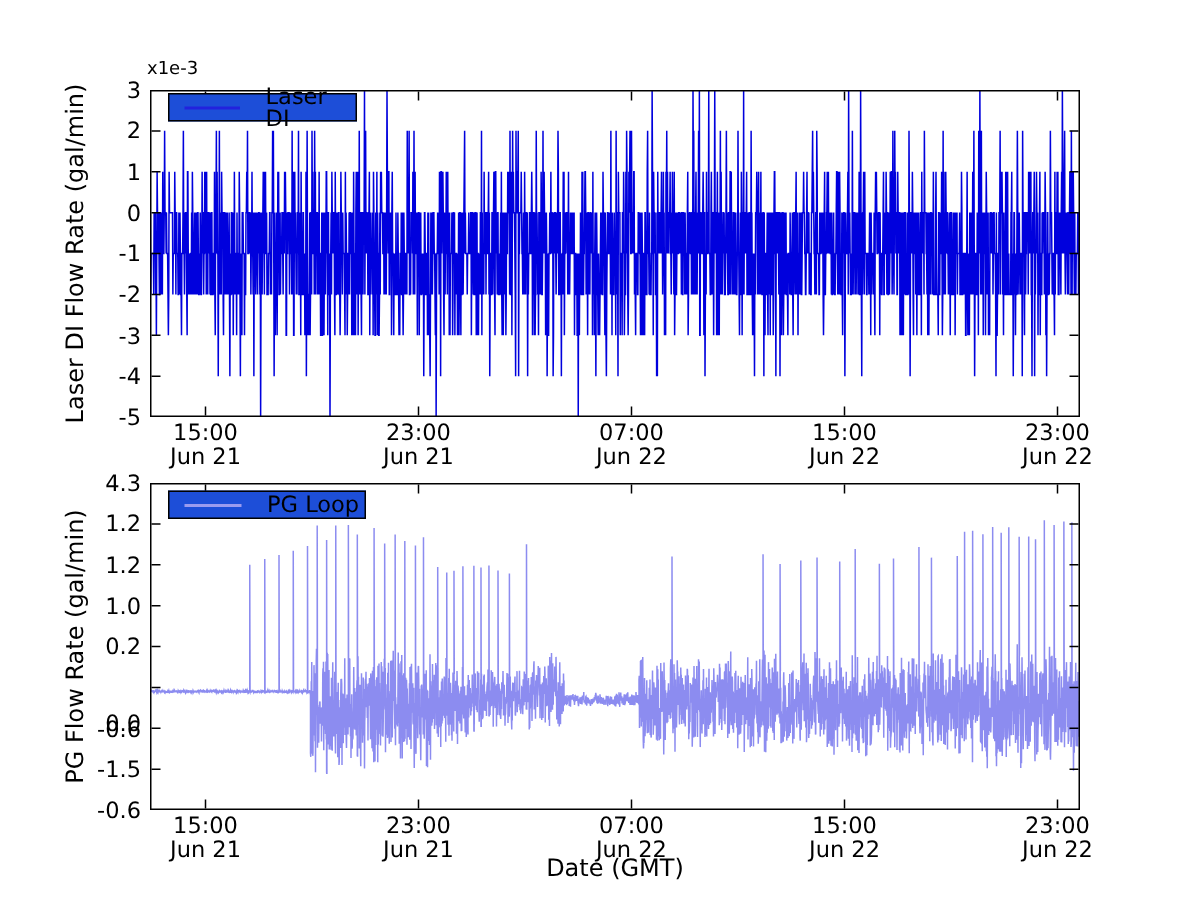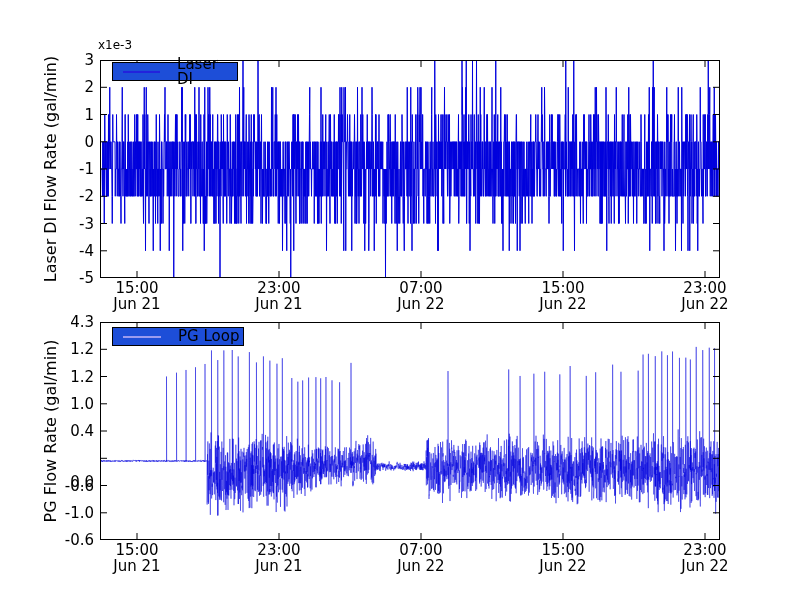--- a/index.html
+++ b/index.html
@@ -77,31 +77,32 @@
       <div class="xtick" style="left: 370.974px; top: 281px;">07:00</div>
       <div class="xtick" style="left: 370.974px; top: 296.5px;">Jun 22</div>
       <div class="xtick" style="left: 513.016px; top: 281px;">15:00</div>
       <div class="xtick" style="left: 513.016px; top: 296.5px;">Jun 22</div>
       <div class="xtick" style="left: 654.996px; top: 281px;">23:00</div>
       <div class="xtick" style="left: 654.996px; top: 296.5px;">Jun 22</div>
       <div class="ytick" style="left: 28px; top: 313px;">4.3</div>
       <div class="ytick" style="left: 28px; top: 340.25px;">1.2</div>
       <div class="ytick" style="left: 28px; top: 367.5px;">1.2</div>
       <div class="ytick" style="left: 28px; top: 394.75px;">1.0</div>
-      <div class="ytick" style="left: 28px; top: 422px;">0.4</div>
+      <div class="ytick" style="left: 28px; top: 422px;">0.2</div>
       <div class="ytick" style="left: 28px; top: 449.25px; margin-top: 24px;">0.0</div>
       <div class="ytick" style="left: 28px; top: 476.5px;">-0.6</div>
-      <div class="ytick" style="left: 28px; top: 503.75px;">-1.0</div>
+      <div class="ytick" style="left: 28px; top: 503.75px;">-1.5</div>
       <div class="ytick" style="left: 28px; top: 531px;">-0.6</div>
       <div class="xtick" style="left: 87.014px; top: 543px;">15:00</div>
       <div class="xtick" style="left: 87.014px; top: 558.5px;">Jun 21</div>
       <div class="xtick" style="left: 228.994px; top: 543px;">23:00</div>
       <div class="xtick" style="left: 228.994px; top: 558.5px;">Jun 21</div>
       <div class="xtick" style="left: 370.974px; top: 543px;">07:00</div>
       <div class="xtick" style="left: 370.974px; top: 558.5px;">Jun 22</div>
       <div class="xtick" style="left: 513.016px; top: 543px;">15:00</div>
       <div class="xtick" style="left: 513.016px; top: 558.5px;">Jun 22</div>
       <div class="xtick" style="left: 654.996px; top: 543px;">23:00</div>
       <div class="xtick" style="left: 654.996px; top: 558.5px;">Jun 22</div>
     </div>
 
+  <div class="xlab">Date (GMT)</div>
 
 </div>
 
 </body></html>

